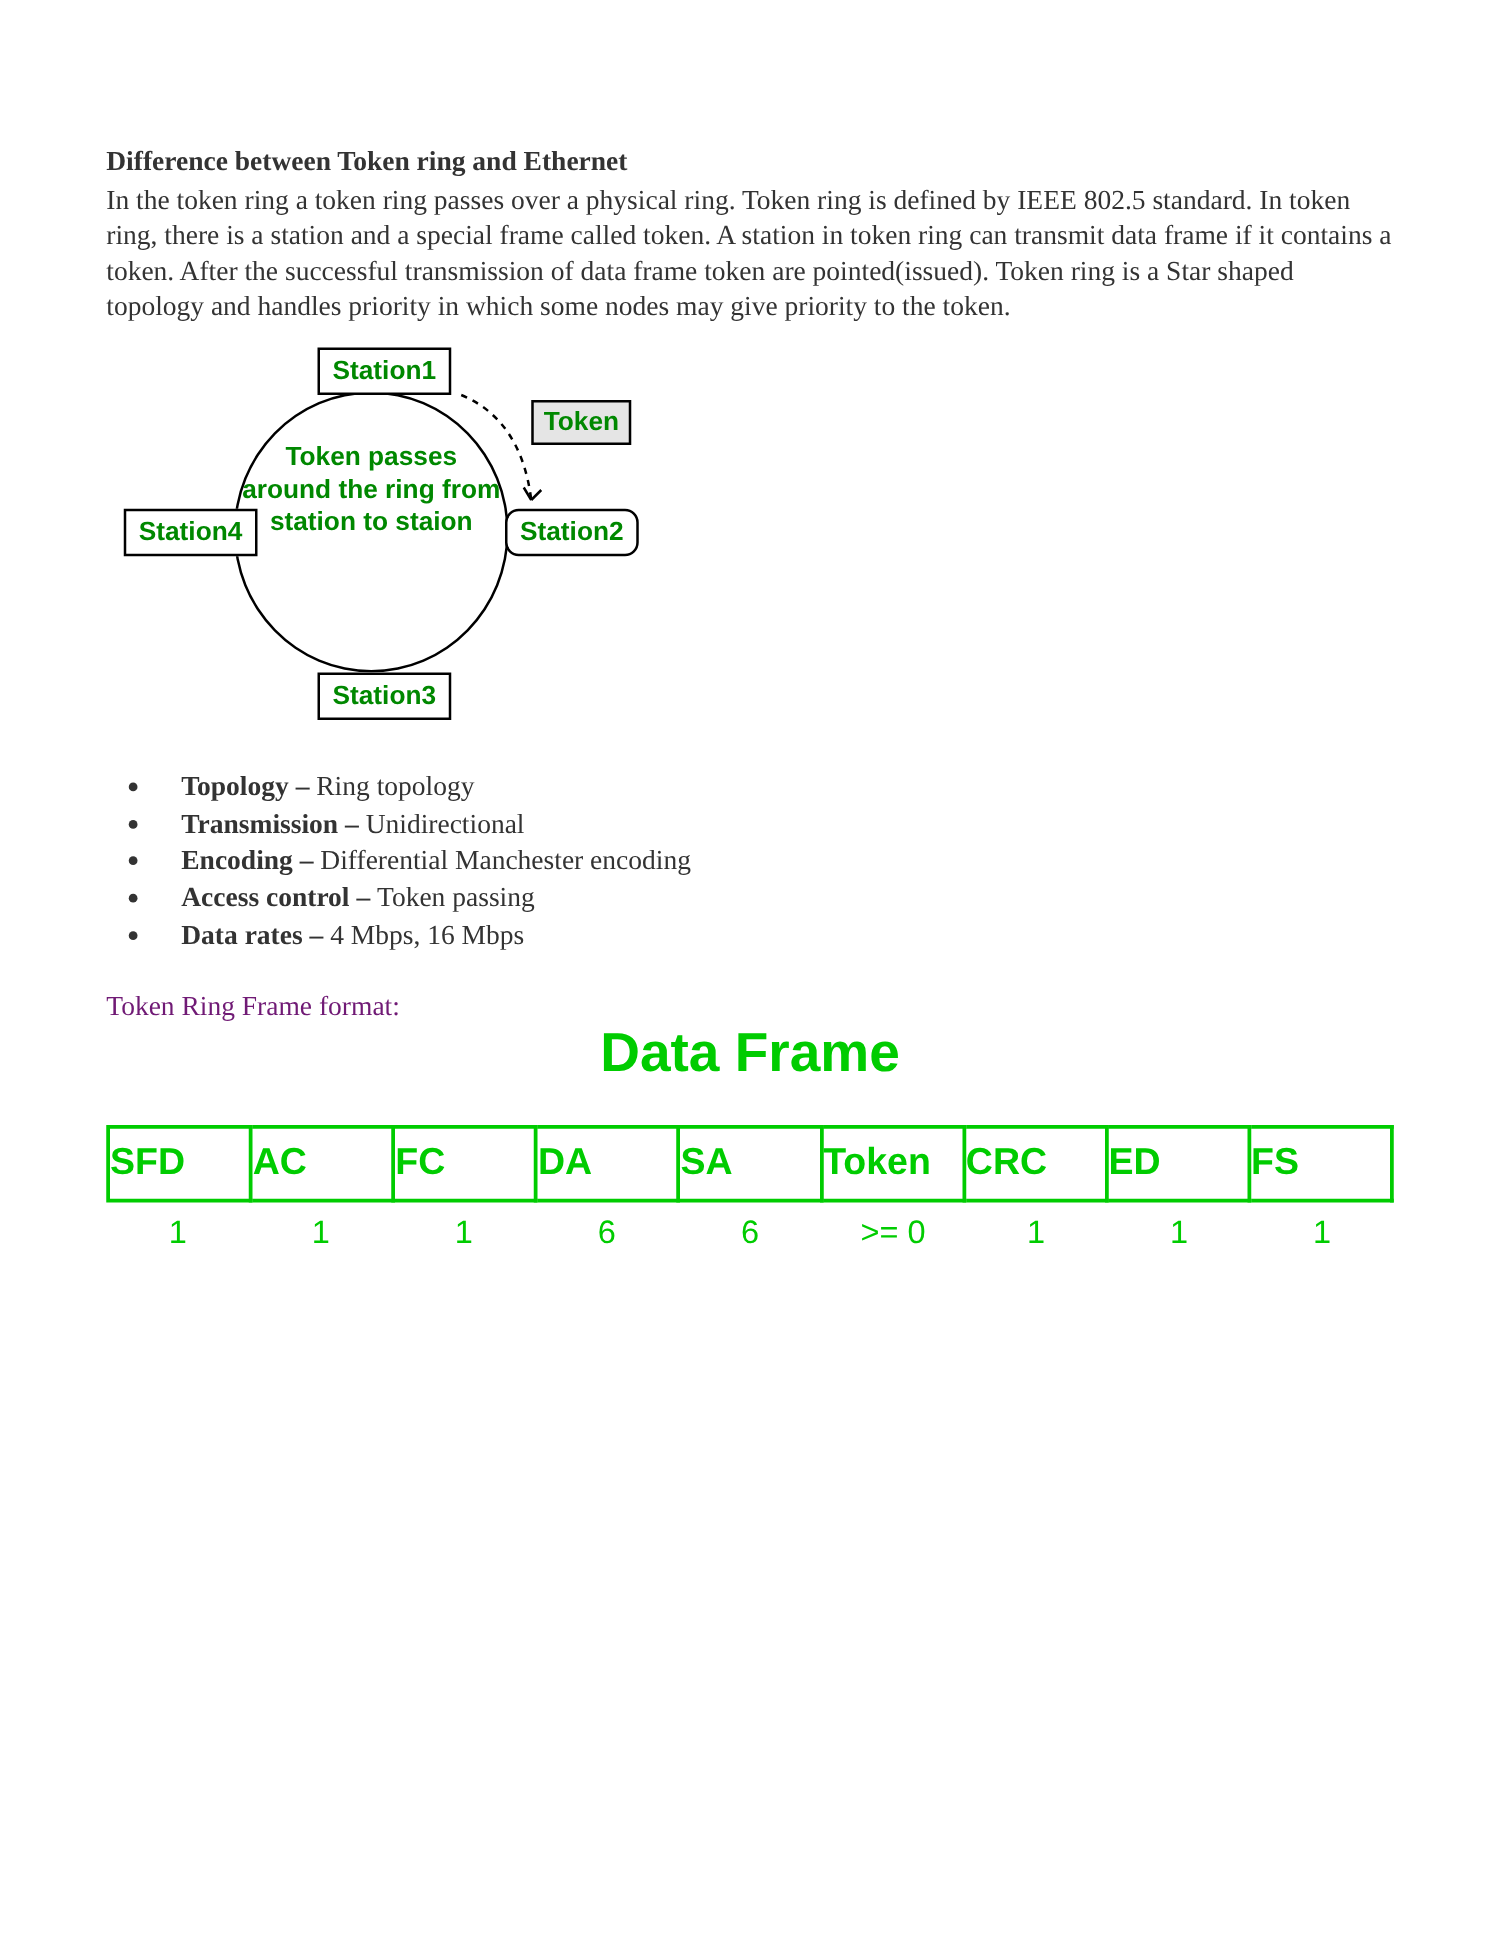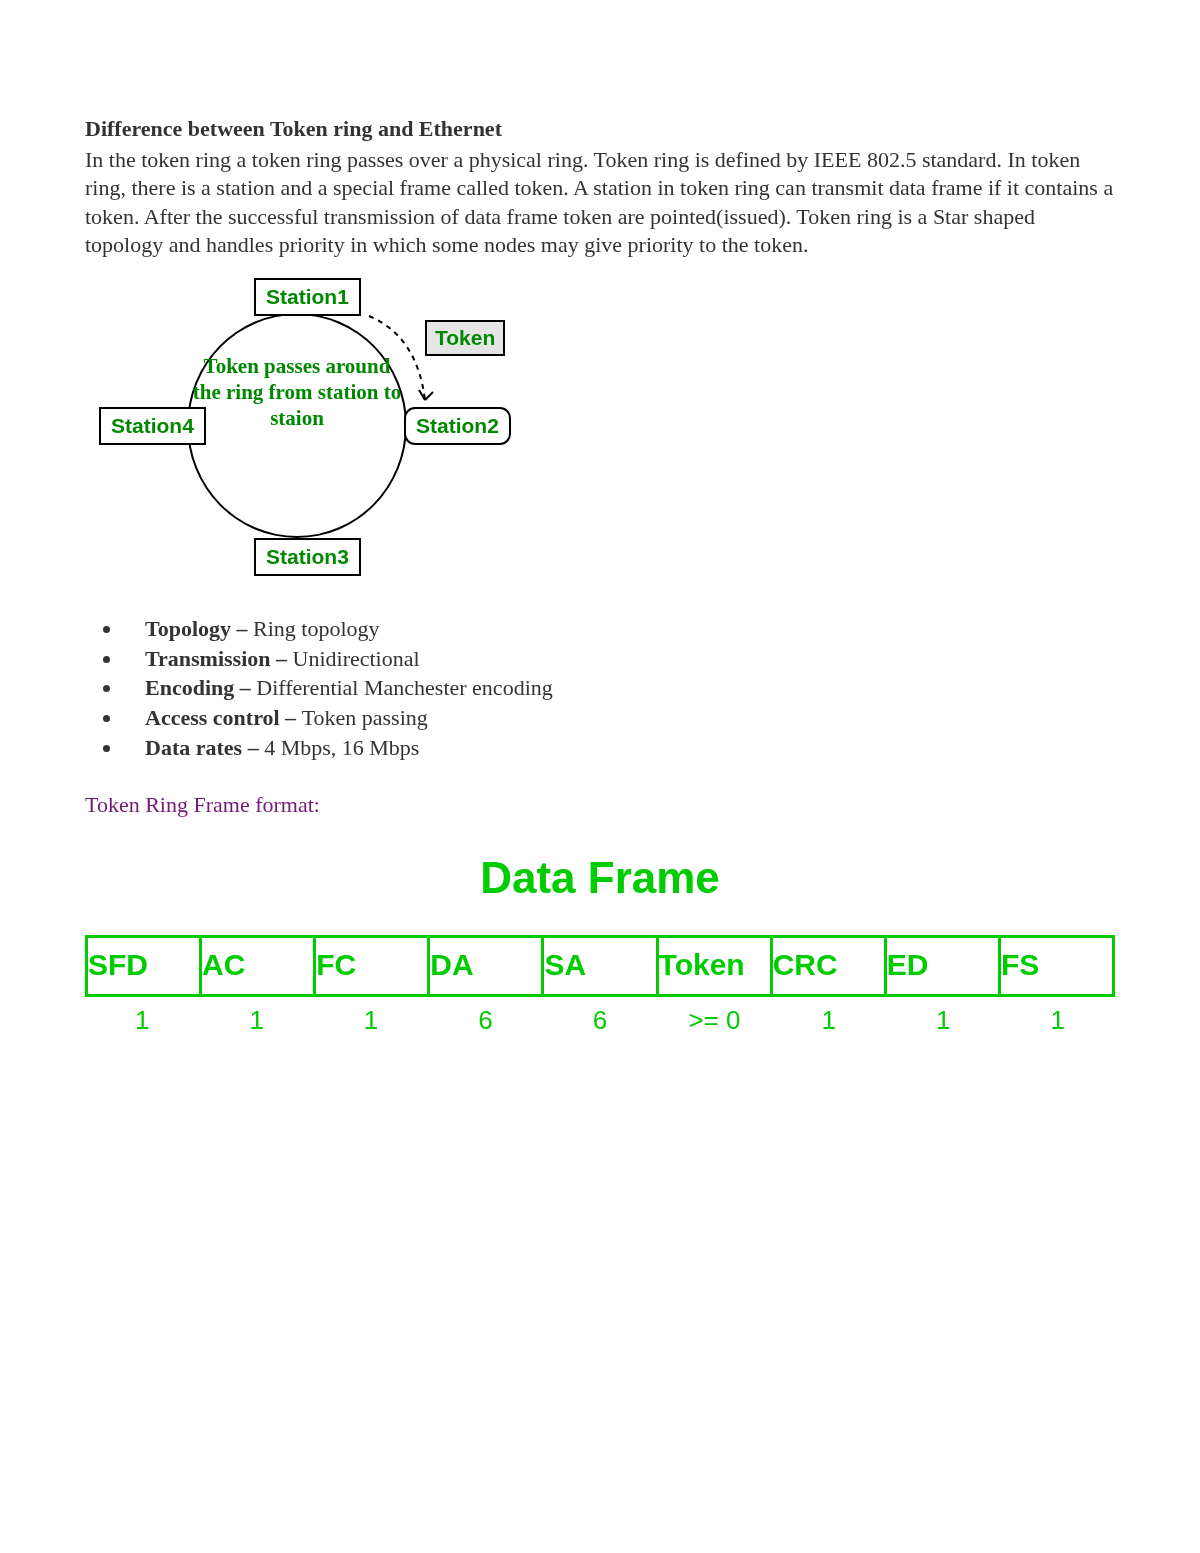--- a/index.html
+++ b/index.html
@@ -49,21 +49,21 @@
     border: 2px solid #000;
     border-radius: 50%;
     box-sizing: border-box;
   }
   .ring-center {
     position: absolute;
     left: 105px;
     top: 75px;
     width: 210px;
     text-align: center;
-    font-family: Liberation Serif, serif;
+    font-family: Liberation Sans, sans-serif;
     font-weight: bold;
     color: #008800;
     font-size: 21px;
     line-height: 1.25;
   }
   .station-box {
     position: absolute;
     border: 2px solid #000;
     background: #fff;
     padding: 5px 10px;
@@ -113,21 +113,20 @@
   }
   ul.bullets li b { font-weight: bold; }
   .frame-heading {
     font-size: 22px;
     font-weight: normal;
     margin-top: 30px;
     color: #701a75;
   }
   
   .df-wrap {
-    margin-top: 35px;
   }
   .df-title {
     text-align: center;
     font-family: Arial, Helvetica, sans-serif;
     font-weight: bold;
     color: #00cc00;
     font-size: 44px;
     margin-bottom: 32px;
   }
   .df-grid {

